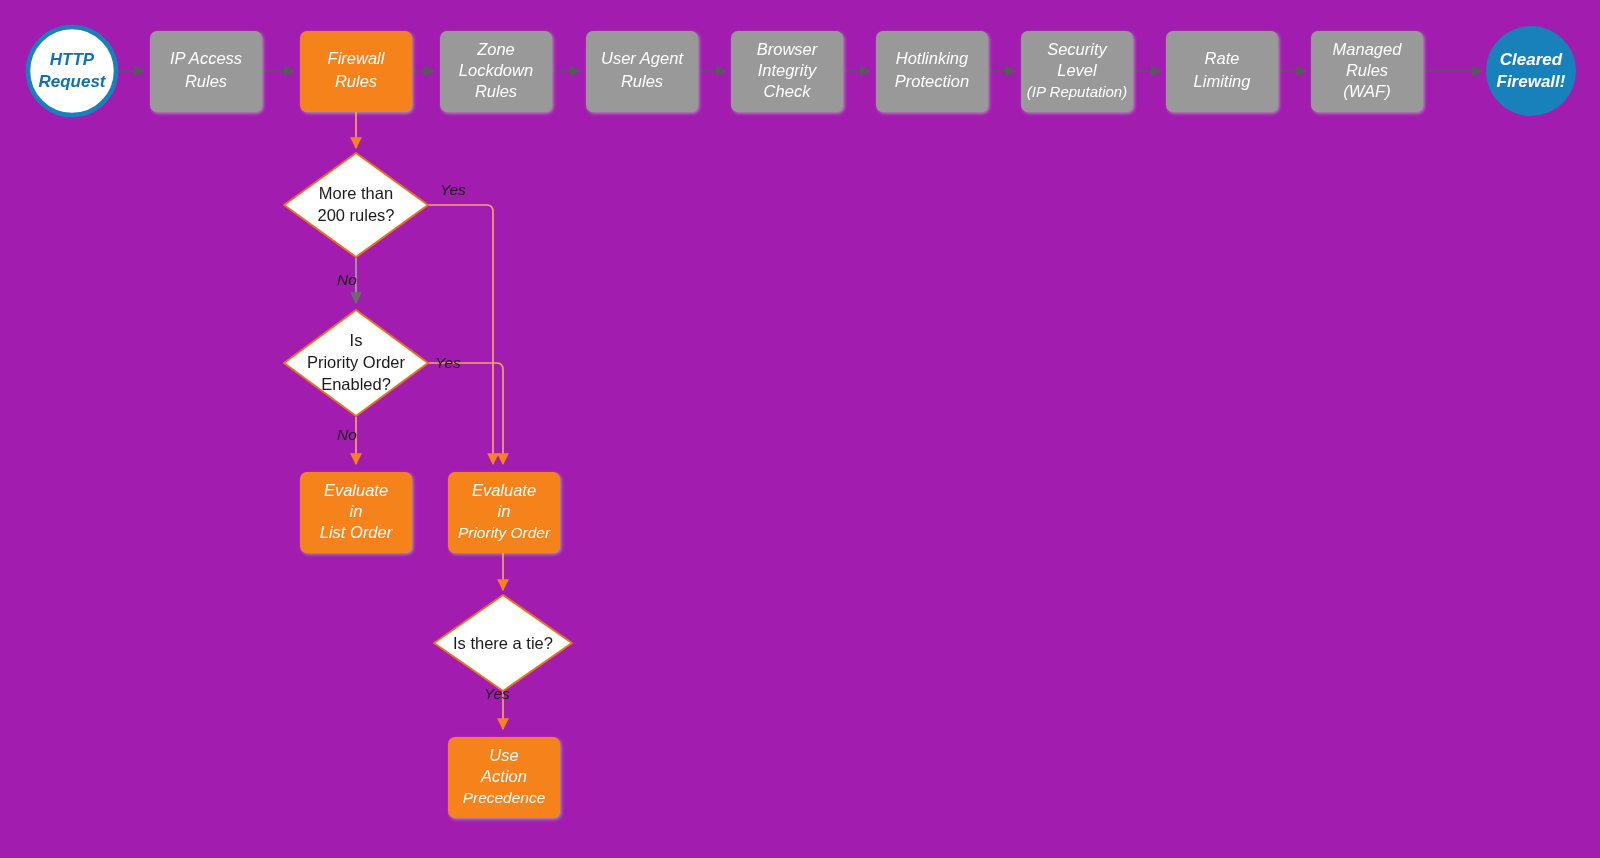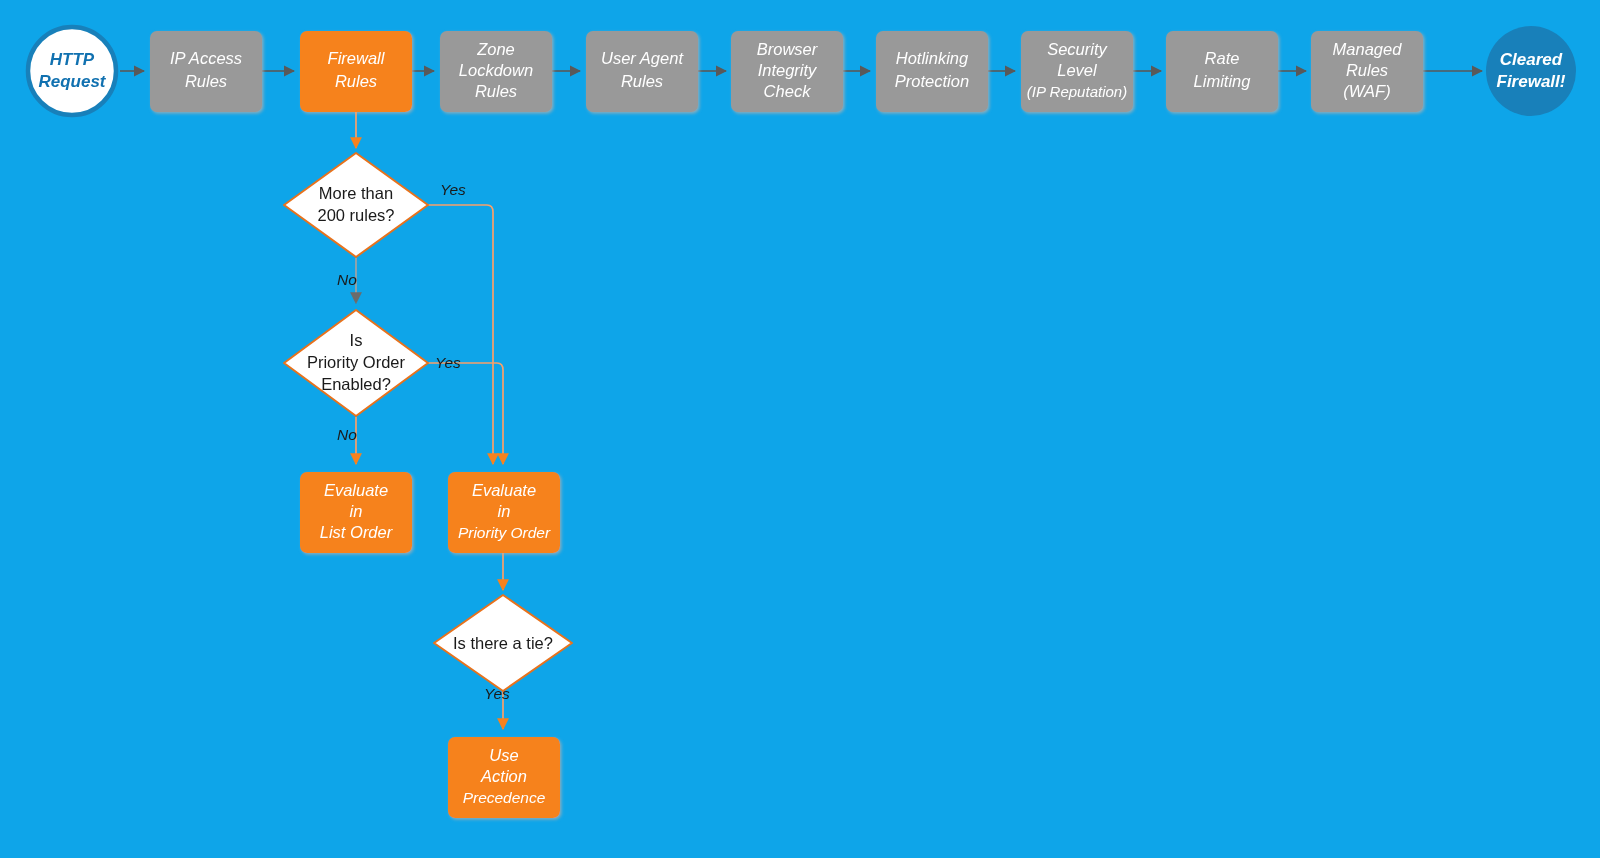--- a/index.html
+++ b/index.html
@@ -10,21 +10,21 @@
   body {
     width: 1600px;
     height: 858px;
     overflow: hidden;
     font-family: "Liberation Sans", sans-serif;
   }
   #canvas {
     position: relative;
     width: 1600px;
     height: 858px;
-    background: #0ea5e9;
+    background: #a21caf;
   }
   svg.flow {
     position: absolute;
     left: 0;
     top: 0;
     width: 1600px;
     height: 858px;
   }
   .node-label {
     font-family: "Liberation Sans", sans-serif;

